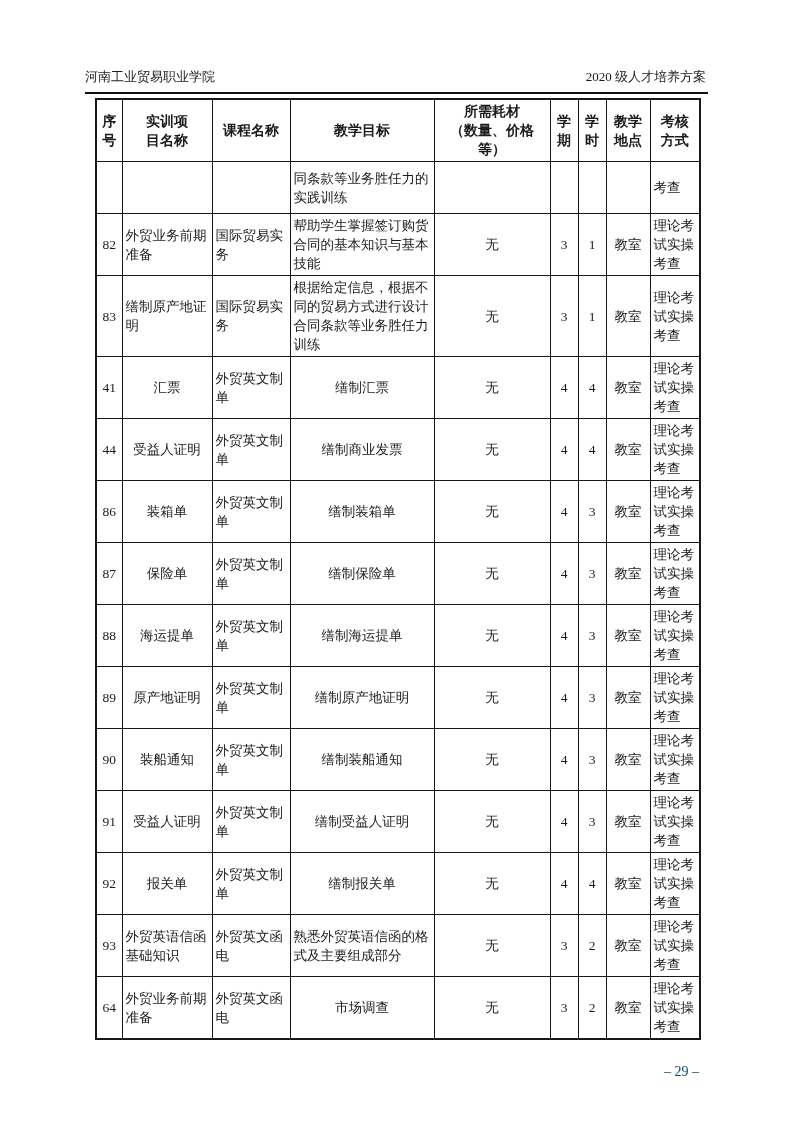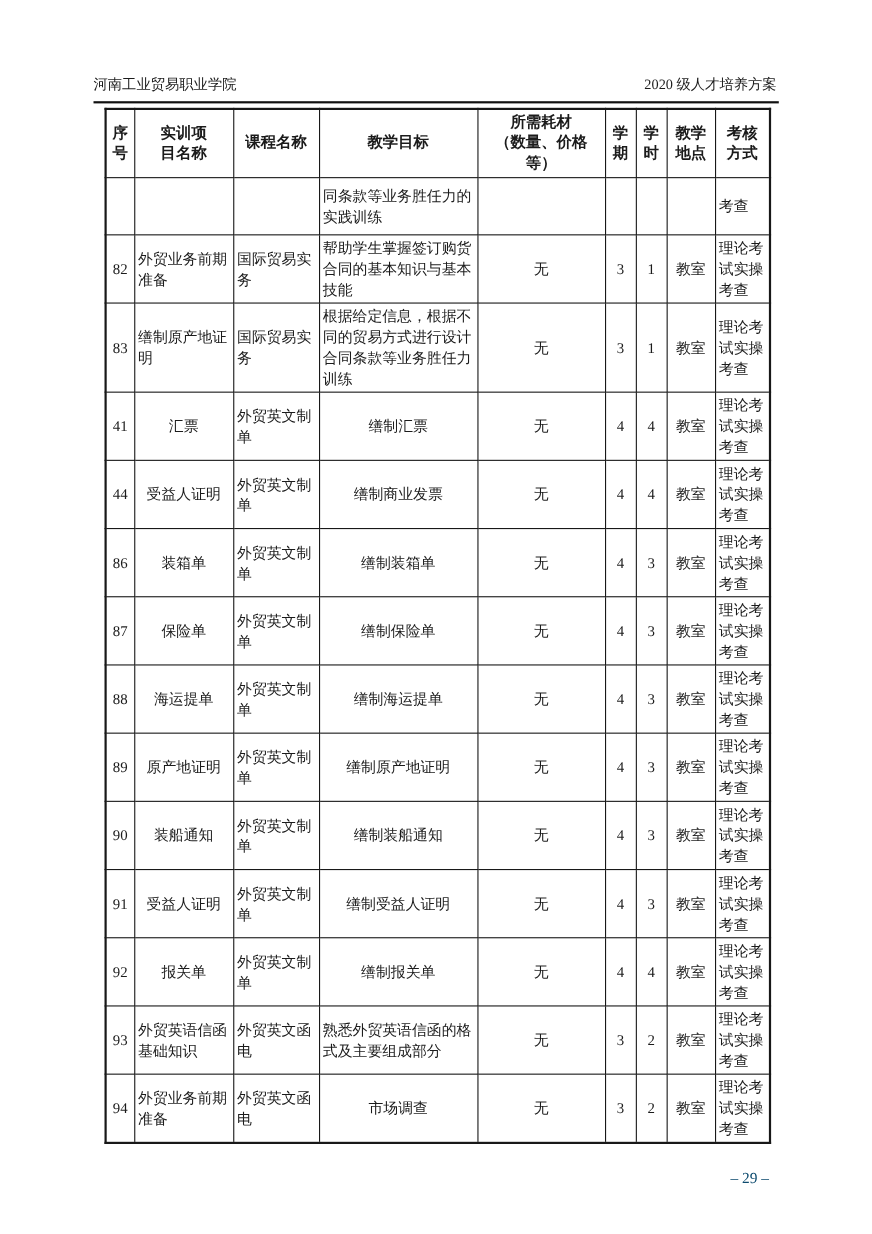--- a/index.html
+++ b/index.html
@@ -240,21 +240,21 @@
           <td class="l">外贸英语信函基础知识</td>
           <td class="l">外贸英文函电</td>
           <td class="l">熟悉外贸英语信函的格式及主要组成部分</td>
           <td class="c">无</td>
           <td class="c">3</td>
           <td class="c">2</td>
           <td class="c">教室</td>
           <td class="l">理论考试实操考查</td>
         </tr>
         <tr>
-          <td class="c">94</td>
+          <td class="c">64</td>
           <td class="l">外贸业务前期准备</td>
           <td class="l">外贸英文函电</td>
           <td class="c">市场调查</td>
           <td class="c">无</td>
           <td class="c">3</td>
           <td class="c">2</td>
           <td class="c">教室</td>
           <td class="l">理论考试实操考查</td>
         </tr>
       </tbody>

